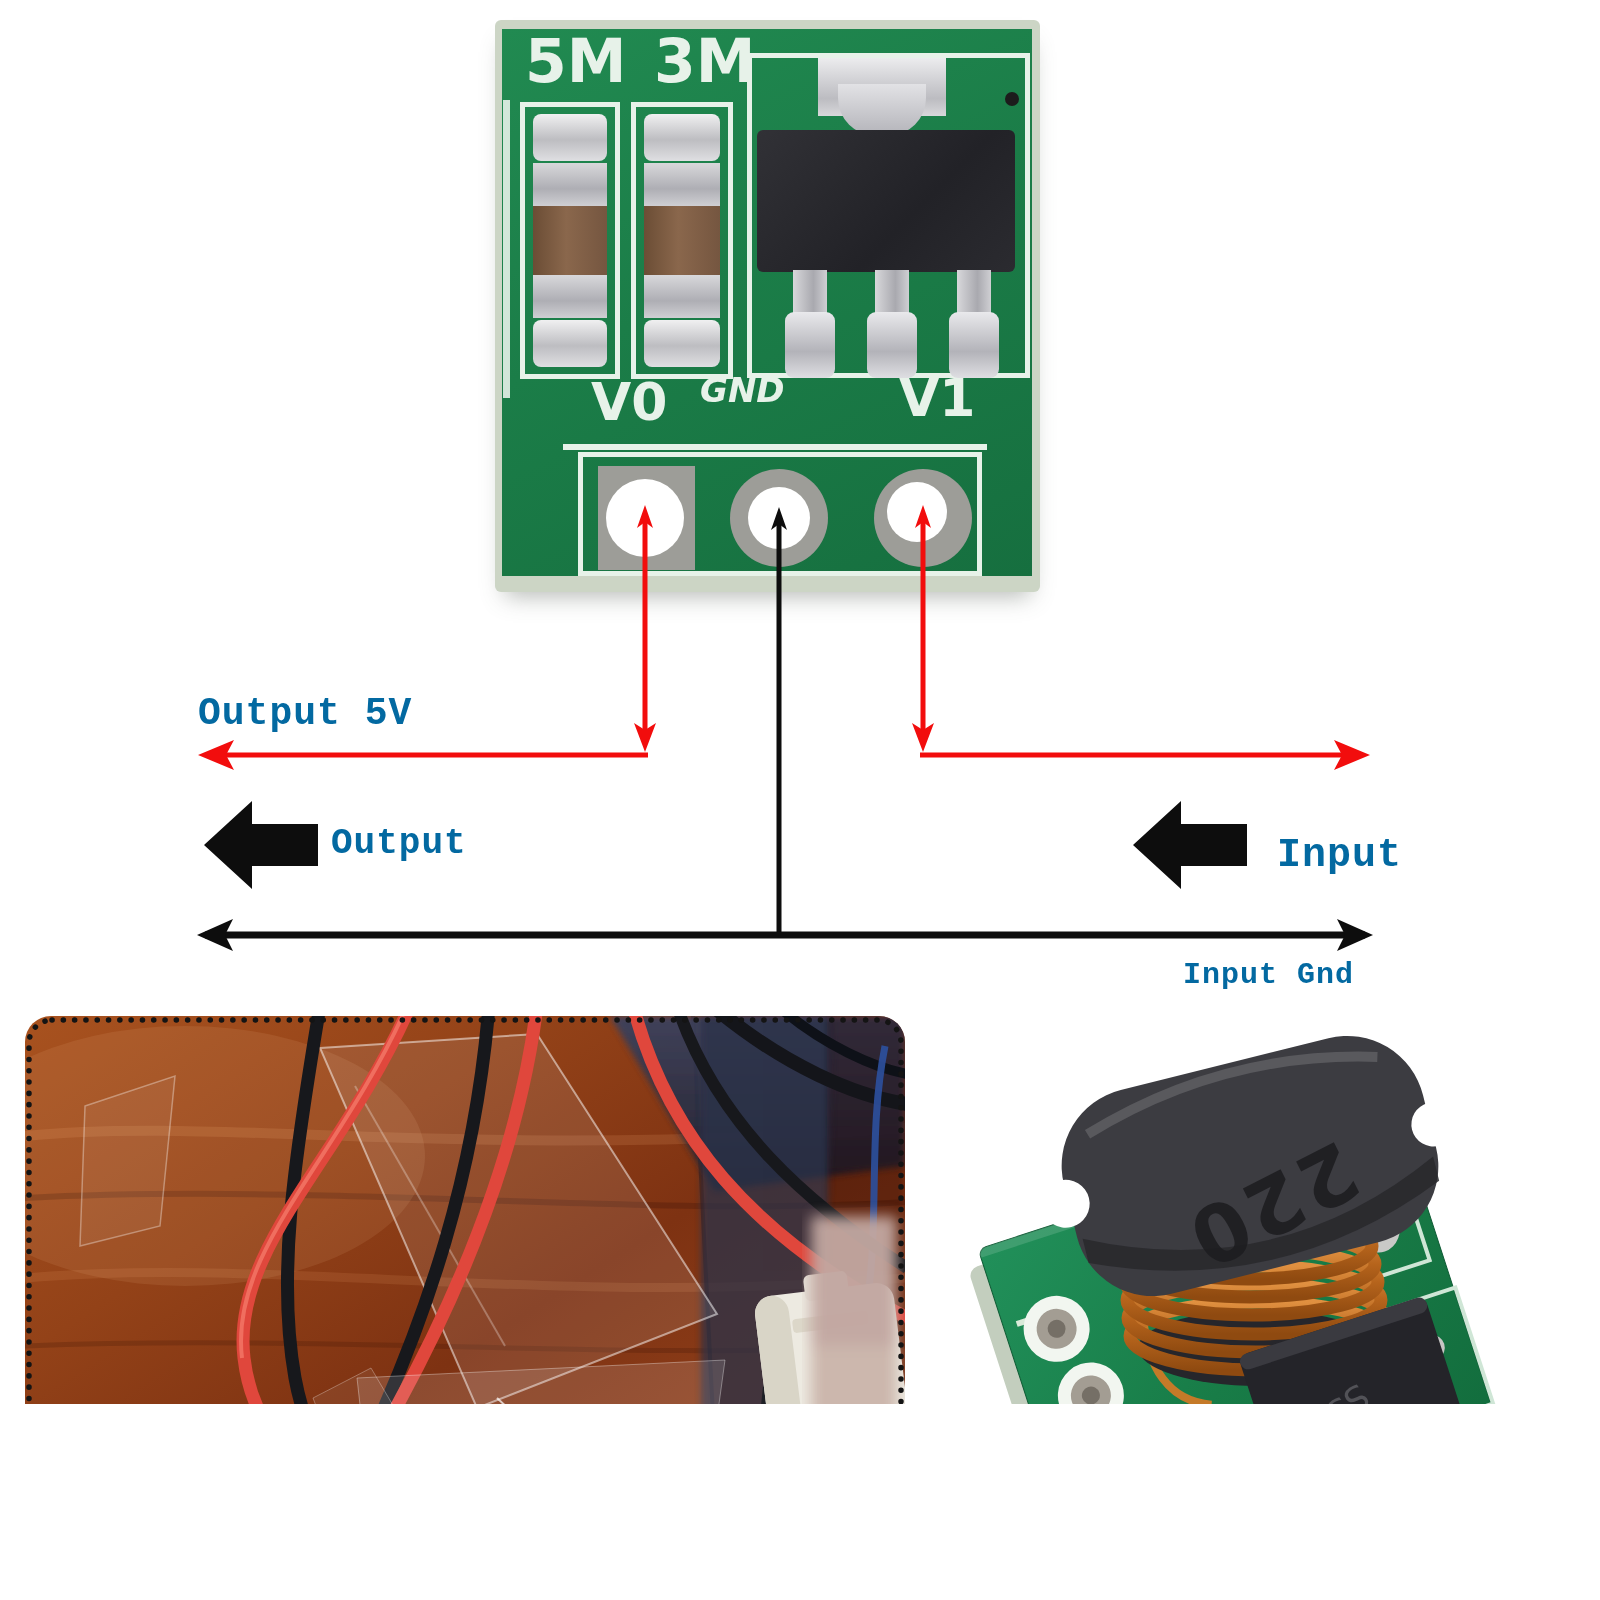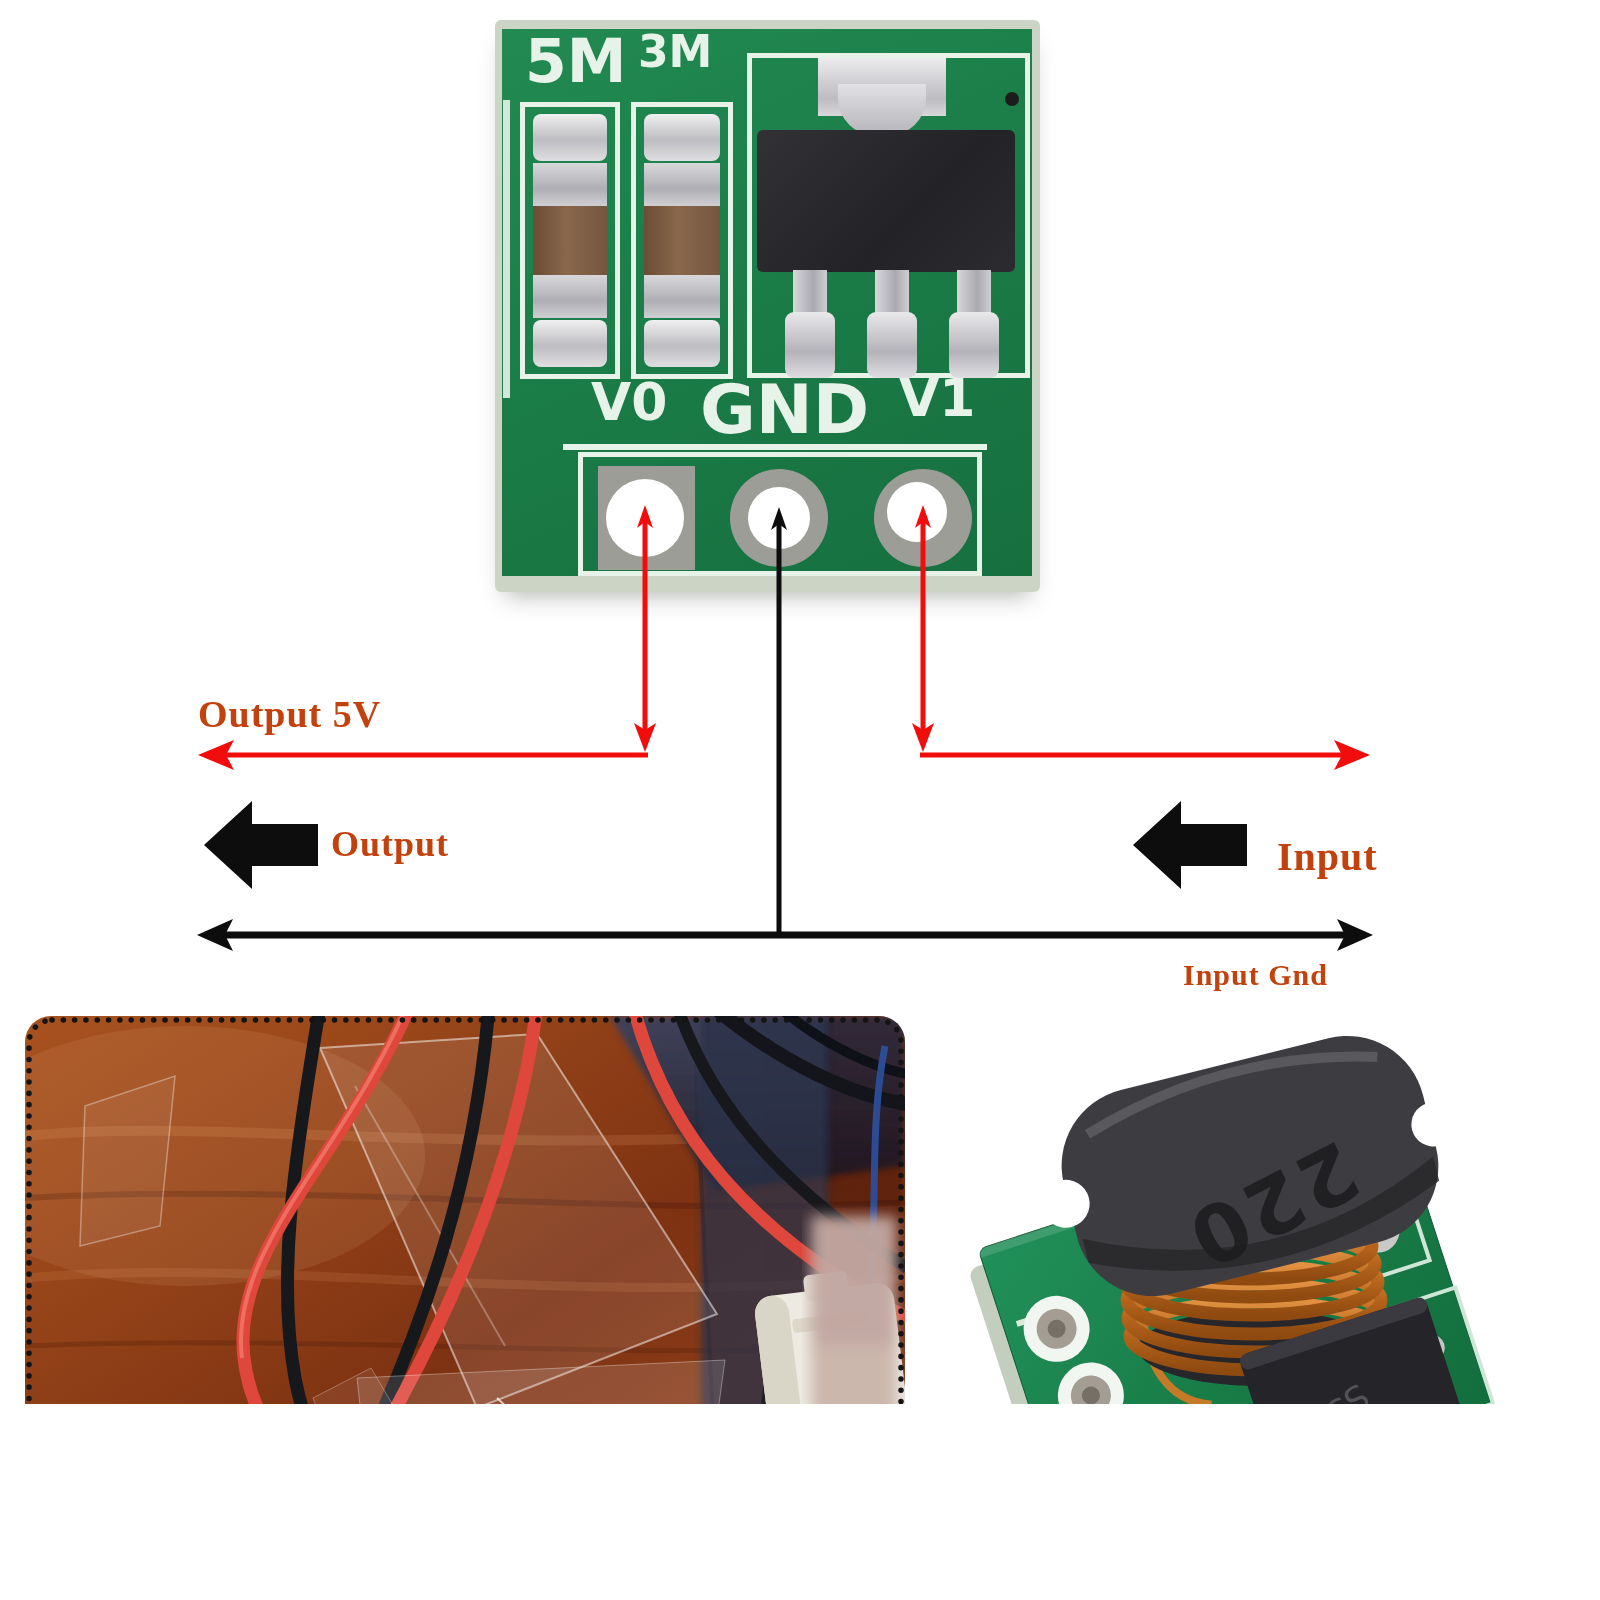--- a/index.html
+++ b/index.html
@@ -15,36 +15,36 @@
   .silk-box{border:5px solid #e7f2e9;box-sizing:border-box;}
   .cap{left:6px;right:6px;top:5px;bottom:5px;display:flex;flex-direction:column;}
   .blob{height:47px;background:linear-gradient(180deg,#f0f0f1,#bdbdc1 55%,#dfdfe2);border-radius:8px;margin:2px;}
   .band{height:43px;background:linear-gradient(180deg,#d8d8db,#aeaeb4 60%,#cfcfd3);margin:0 2px;}
   .capbody{flex:1;background:linear-gradient(90deg,#6b4d35,#8a674c 45%,#755640);margin:0 2px;}
   .legU{width:34px;height:52px;background:linear-gradient(90deg,#d8d8db,#a9a9af 60%,#cfcfd3);}
   .legB{width:50px;height:66px;background:linear-gradient(180deg,#e9e9ec,#b3b3b9 60%,#dedee2);border-radius:9px;}
   .padW{background:#ffffff;border-radius:50%;}
   .padG{background:#9d9d98;border-radius:50%;}
   
-  .lbl{position:absolute;font-family:Liberation Serif, serif;font-weight:bold;color:#c2410c;
+  .lbl{position:absolute;font-family:Liberation Mono, monospace;font-weight:bold;color:#0369a1;
        white-space:nowrap;letter-spacing:1px;}
   
   .photoL{left:25px;top:1016px;width:880px;height:561px;border-radius:26px;overflow:hidden;}
   svg{display:block;}
 </style>
 </head>
 <body>
 
 <div class="canvas">
 
   <div class="abs pcb">
     <div class="abs pcb-face"></div>
 
     <div class="abs silk" style="left:30px;top:6px;font-size:60px;">5M</div>
-    <div class="abs silk" style="left:143px;top:6px;font-size:44px;">3M</div>
+    <div class="abs silk" style="left:159px;top:6px;font-size:60px;">3M</div>
 
     <div class="abs" style="left:8px;top:80px;width:7px;height:298px;background:#e7f2e9;opacity:.9;"></div>
 
     <div class="abs silk-box" style="left:25px;top:82px;width:100px;height:277px;">
       <div class="abs cap">
         <div class="blob"></div>
         <div class="band"></div>
         <div class="capbody"></div>
         <div class="band"></div>
         <div class="blob"></div>
@@ -73,21 +73,21 @@
     <div class="abs legU" style="left:462px;top:250px;"></div>
     <div class="abs legB" style="left:290px;top:292px;"></div>
     <div class="abs legB" style="left:372px;top:292px;"></div>
     <div class="abs legB" style="left:454px;top:292px;"></div>
 
     <div class="abs" style="left:510px;top:72px;width:14px;height:14px;background:#1c1c1c;border-radius:50%;"></div>
 
     <div class="abs" style="left:68px;top:424px;width:424px;height:6px;background:#e7f2e9;"></div>
 
     <div class="abs silk" style="left:96px;top:352px;font-size:52px;">V0</div>
-    <div class="abs silk" style="left:205px;top:350px;font-size:68px;">GND</div>
+    <div class="abs silk" style="left:205px;top:350px;font-size:34px;font-style:italic;">GND</div>
     <div class="abs silk" style="left:404px;top:348px;font-size:52px;">V1</div>
 
     <div class="abs silk-box" style="left:83px;top:432px;width:404px;height:124px;"></div>
 
     <div class="abs" style="left:103px;top:446px;width:97px;height:104px;background:#9d9d98;"></div>
     <div class="abs padW" style="left:111px;top:459px;width:78px;height:78px;"></div>
 
     <div class="abs padG" style="left:235px;top:449px;width:98px;height:98px;"></div>
     <div class="abs padW" style="left:253px;top:467px;width:62px;height:62px;"></div>
 

